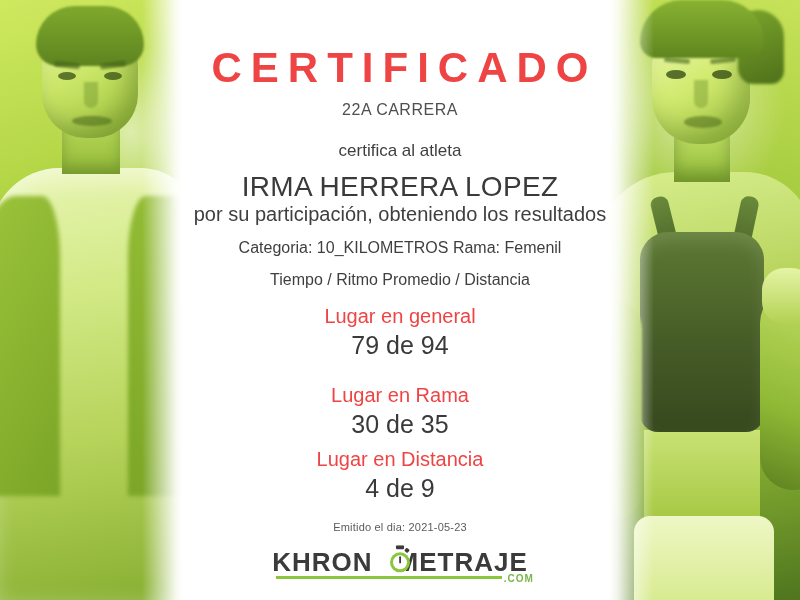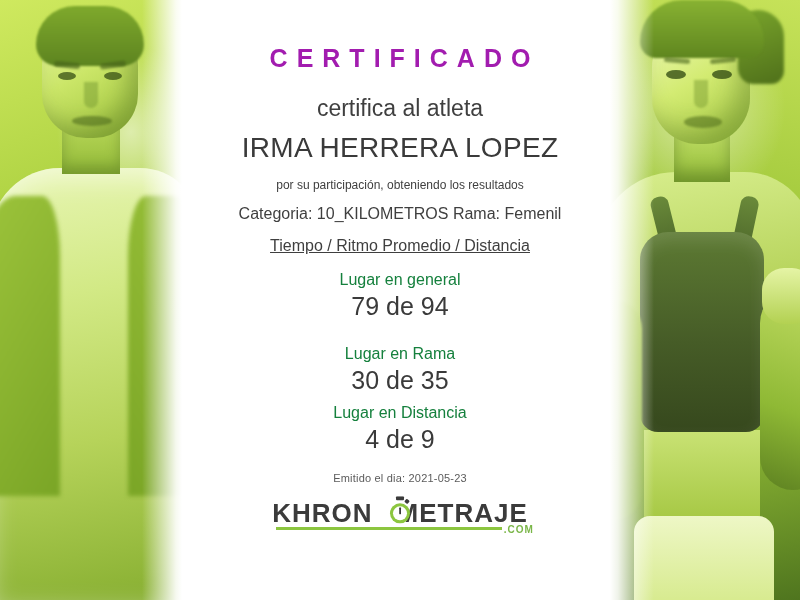--- a/index.html
+++ b/index.html
@@ -350,69 +350,67 @@
     top: 0;
     width: 800px;
     height: 600px;
     z-index: 9;
     text-align: center;
     color: #4a4a4a;
   }
 
   .title {
     margin-top: 44px;
-    font-size: 25px;
+    font-size: 42px;
     font-weight: bold;
     letter-spacing: 9px;
-    color: #a21caf;
+    color: #ef4444;
     text-indent: 9px;
   }
   .subtitle {
     margin-top: 9px;
     font-size: 16px;
     letter-spacing: 0.5px;
     color: #4f4f4f;
   }
   .certifica {
     margin-top: 22px;
-    font-size: 23px;
+    font-size: 17px;
     color: #3f3f3f;
   }
   .athlete {
     margin-top: 10px;
     font-size: 28px;
     color: #3a3a3a;
     letter-spacing: 0.3px;
   }
   .participation {
-    margin-top: 14px;
-    font-size: 12px;
+    font-size: 20px;
     color: #3f3f3f;
   }
   .category-line {
     margin-top: 13px;
     font-size: 16px;
     color: #3f3f3f;
   }
   .metrics-label {
     margin-top: 14px;
     font-size: 16px;
     color: #3f3f3f;
-    text-decoration: underline;
   }
   .metrics-value {
     margin-top: 6px;
     font-size: 29px;
     color: #3a3a3a;
     white-space: nowrap;
   }
 
   .place-label {
-    font-size: 16px;
-    color: #15803d;
+    font-size: 20px;
+    color: #ef4444;
   }
   .place-value {
     font-size: 25px;
     color: #3a3a3a;
   }
   .block-general { margin-top: 16px; }
   .block-general .place-value { margin-top: 3px; }
   .block-rama { margin-top: 24px; }
   .block-rama .place-value { margin-top: 3px; }
   .block-categoria { margin-top: 9px; }
@@ -514,20 +512,21 @@
     <div class="nose"></div>
     <div class="mouth"></div>
     <div class="fade-left"></div>
   </div>
 
   <div class="center-panel"></div>
 
   <div class="content">
 
     <div class="title">CERTIFICADO</div>
+    <div class="subtitle">22A CARRERA</div>
     <div class="certifica">certifica al atleta</div>
     <div class="athlete">IRMA HERRERA LOPEZ</div>
     <div class="participation">por su participación, obteniendo los resultados</div>
     <div class="category-line">Categoria: 10_KILOMETROS Rama: Femenil</div>
     <div class="metrics-label">Tiempo / Ritmo Promedio / Distancia</div>
 
     <div class="block-general">
       <div class="place-label">Lugar en general</div>
       <div class="place-value">79 de 94</div>
     </div>

